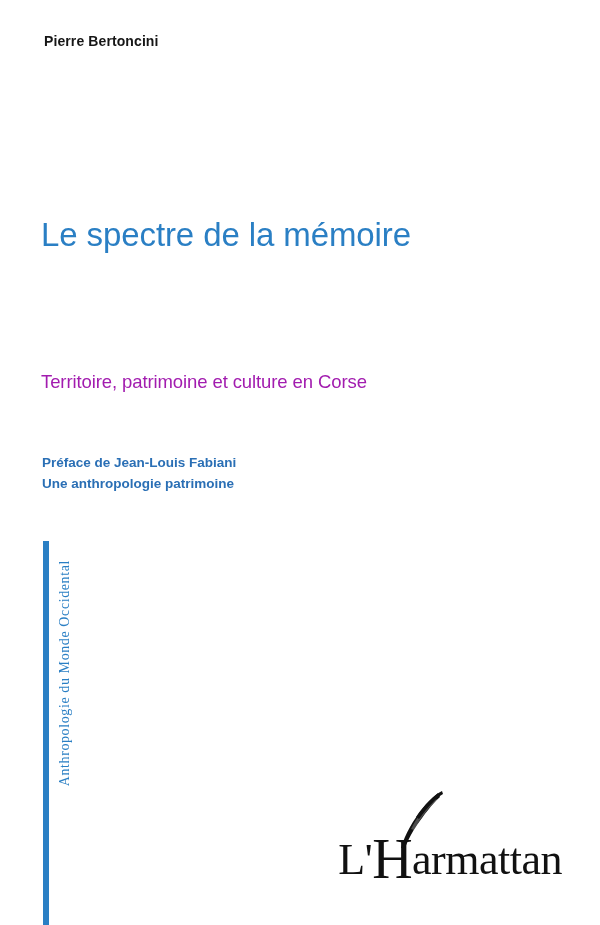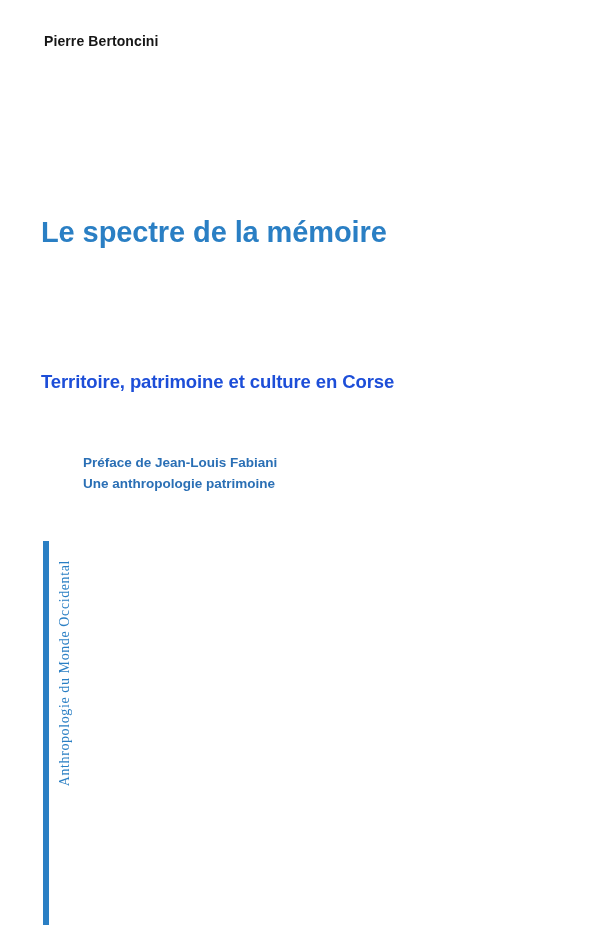--- a/index.html
+++ b/index.html
@@ -28,47 +28,46 @@
     color: #161616;
     letter-spacing: 0.1px;
   }
   .title-block {
     position: absolute;
     left: 41px;
     top: 215px;
     width: 510px;
   }
   .title-line {
-    font-size: 29px;
+    font-size: 33px;
     color: #2a7fc4;
     line-height: 1.21;
-    font-weight: bold;
+    font-weight: normal;
     letter-spacing: -0.1px;
   }
   .subtitle {
     position: absolute;
     left: 41px;
     top: 371px;
     font-size: 18.5px;
-    color: #1d4ed8;
-    font-weight: bold;
+    color: #a21caf;
+    font-weight: normal;
     letter-spacing: -0.1px;
   }
   .preface {
     position: absolute;
     left: 42px;
     top: 452px;
     width: 420px;
   }
   .preface-line {
     font-size: 13.5px;
     color: #2a6fb5;
     font-weight: bold;
     line-height: 1.58;
-    margin-left: 41px;
   }
   .series-rule {
     position: absolute;
     left: 43px;
     top: 541px;
     width: 6px;
     height: 384px;
     background: #2a7fc4;
   }
   .series-label {
@@ -143,14 +142,24 @@
     <div class="preface-line">Préface de Jean-Louis Fabiani</div>
     <div class="preface-line">Une anthropologie patrimoine</div>
   </div>
 
   <div class="series-rule"></div>
 
   <div class="series-label">
     <span>Anthropologie du Monde Occidental</span>
   </div>
 
+  <div class="publisher">
+    <svg class="feather" viewBox="0 0 56 58" xmlns="http://www.w3.org/2000/svg">
+      <path d="M50 2 C40 10 30 22 22 36 C18 43 15 50 13 57 L17 57 C20 49 24 41 29 34 C36 24 44 13 52 6 Z" fill="#111111"></path>
+      <path d="M47 6 C38 14 29 26 23 38 L26 39 C32 28 40 17 49 9 Z" fill="#ffffff" opacity="0.25"></path>
+      <path d="M54 0 C46 4 36 14 28 26 L31 28 C39 17 48 7 55 3 Z" fill="#111111"></path>
+    </svg>
+    <div class="publisher-wordmark">
+      <span class="lp">L'</span><span class="cap">H</span><span class="lp">armattan</span>
+    </div>
+  </div>
 
 </div>
 
 </body></html>

